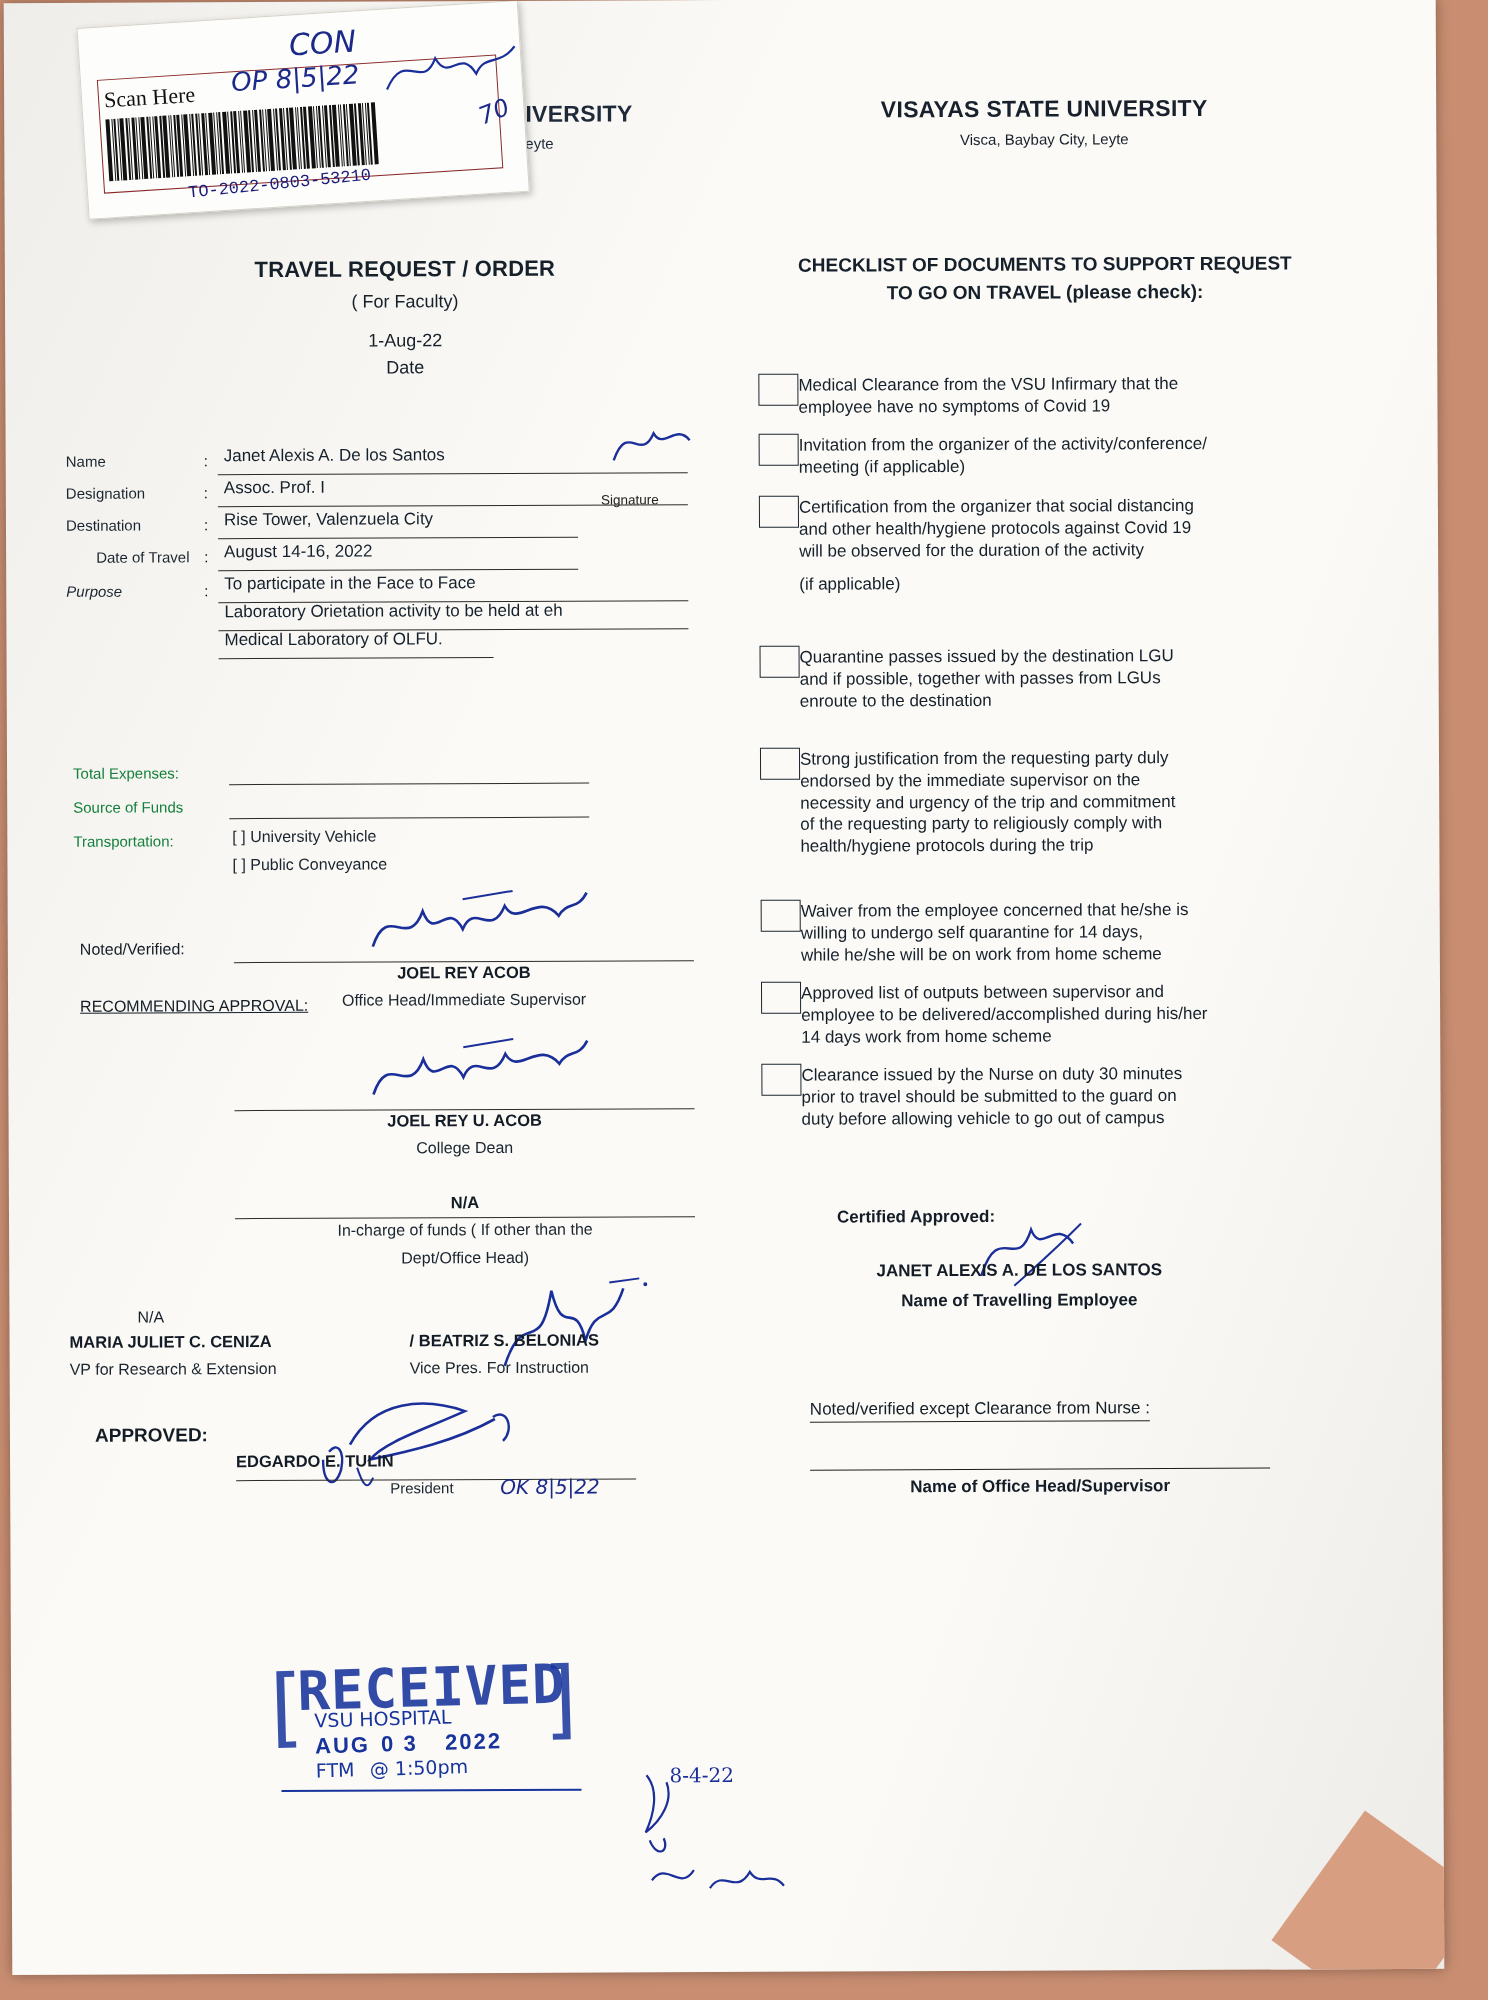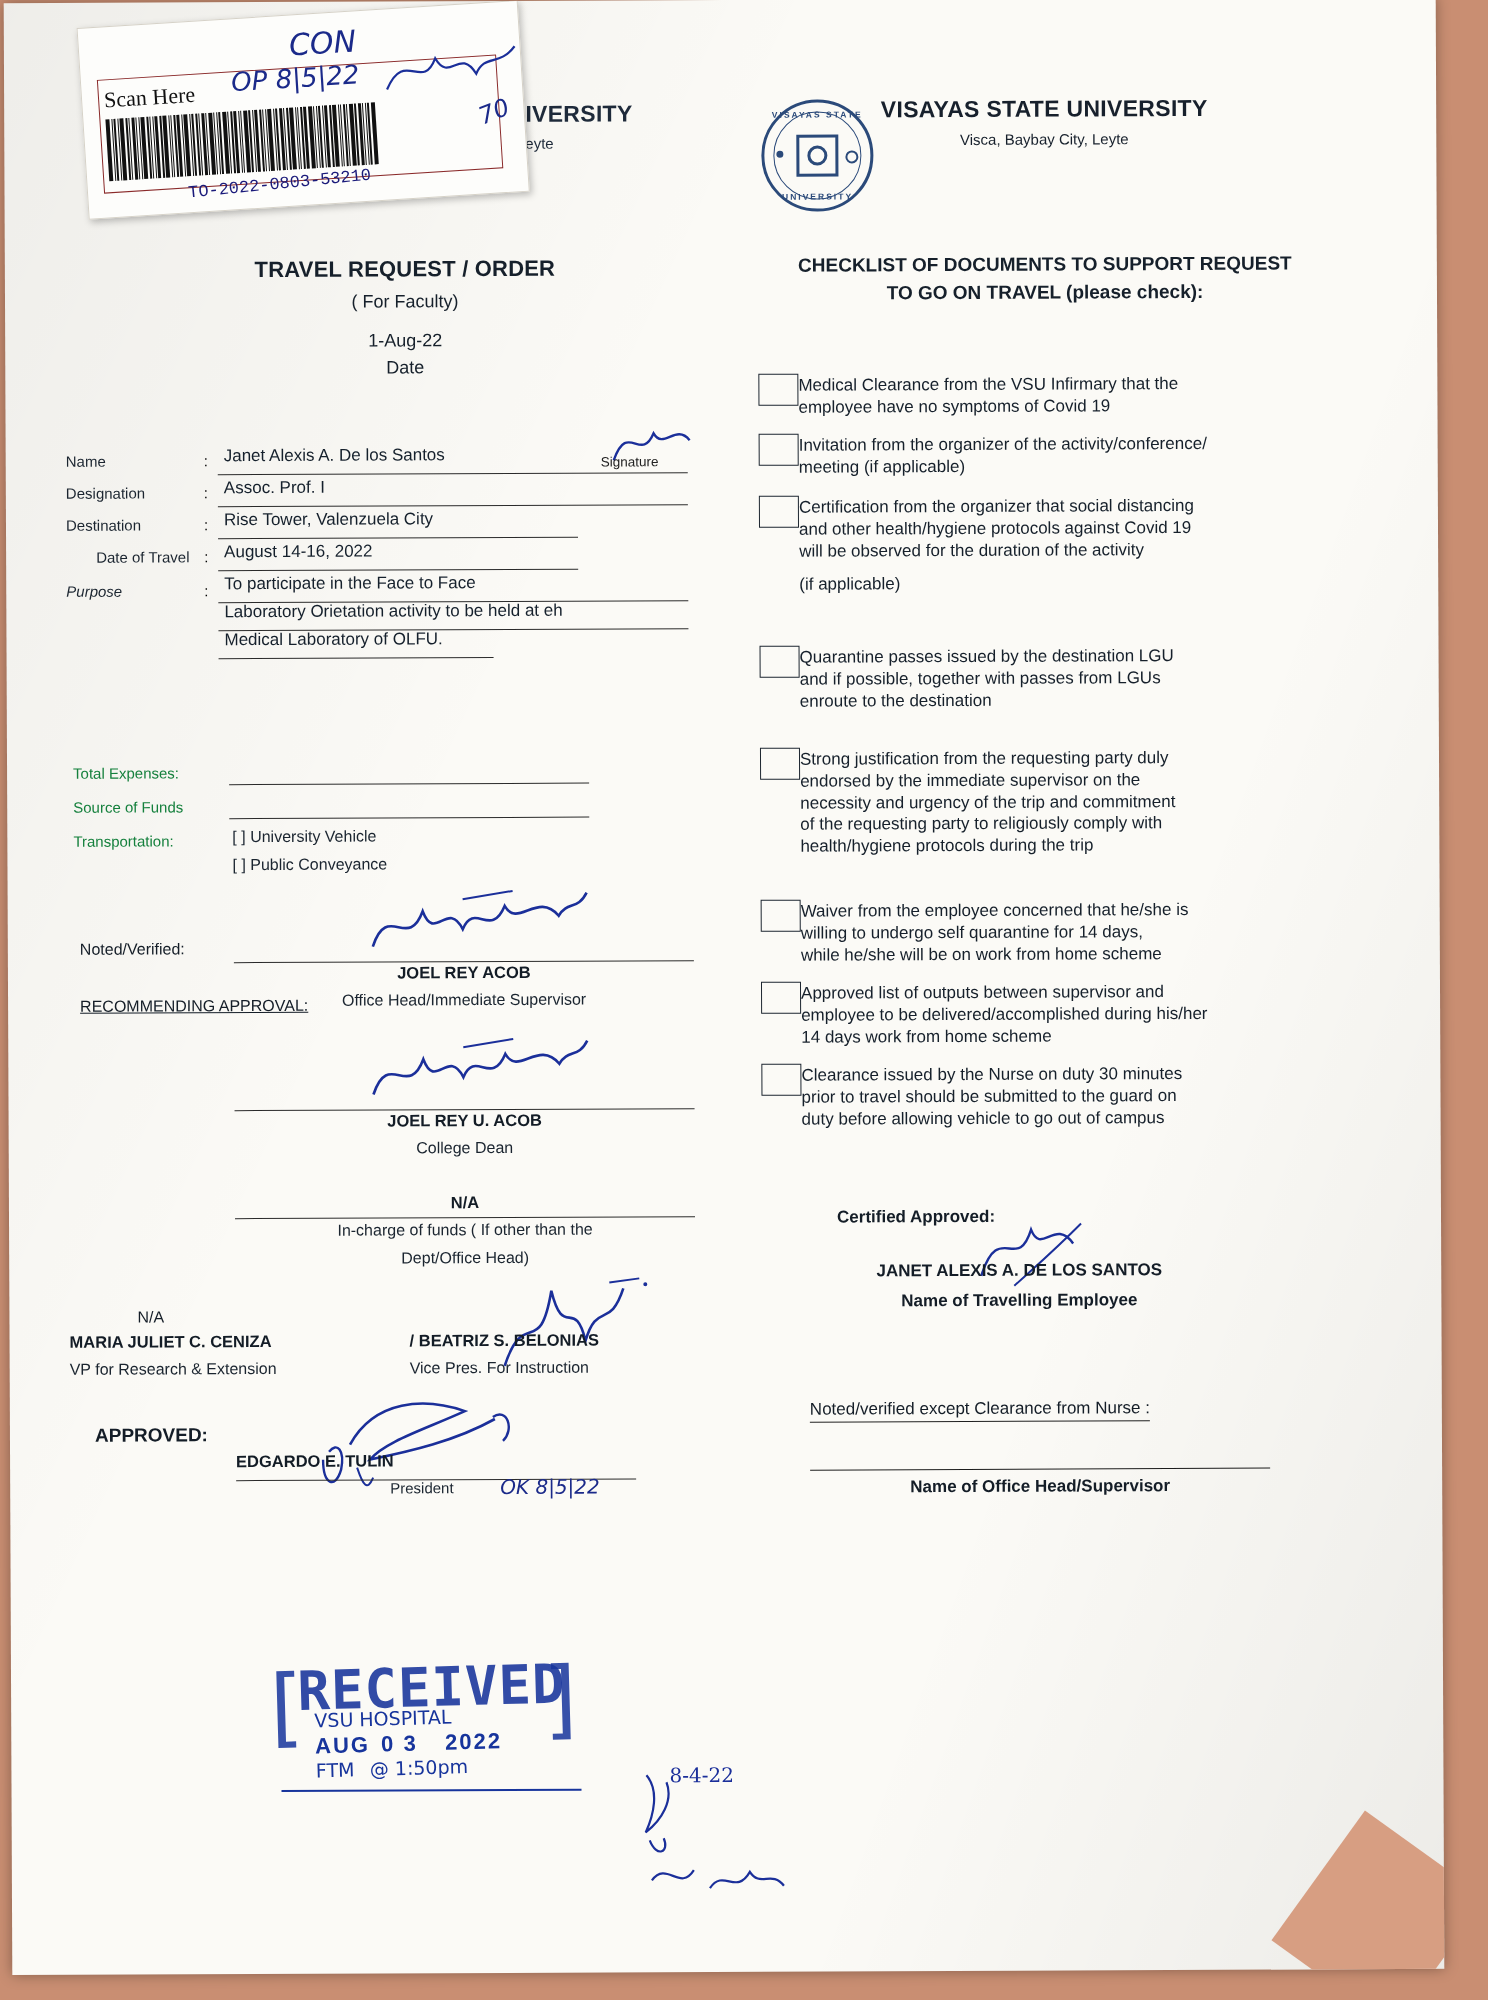--- a/index.html
+++ b/index.html
@@ -84,21 +84,21 @@
   .title-block{position:absolute;left:190px;top:255px;width:420px;text-align:center;color:#16202b;}
   .title-block .t1{font-size:22px;font-weight:bold;letter-spacing:.2px;}
   .title-block .t2{font-size:18px;margin-top:9px;}
   .title-block .t3{font-size:18px;margin-top:18px;}
   .title-block .t4{font-size:18px;margin-top:6px;}
   .flabel{position:absolute;left:60px;font-size:15px;color:#1b2530;}
   .fcolon{position:absolute;left:198px;font-size:15px;}
   .fval{position:absolute;left:218px;font-size:17px;color:#15202c;}
   .uline{position:absolute;border-bottom:1.4px solid #2a2a2a;}
 
-  .sig-label{position:absolute;left:595px;top:454px;font-size:13.5px;color:#222;}
+  .sig-label{position:absolute;left:595px;top:492px;font-size:13.5px;color:#222;}
 
   .exp-label{position:absolute;left:66px;font-size:15px;color:#15803d;}
 
   .cbx{position:absolute;font-size:16px;color:#1b2530;}
 
   .sec-label{position:absolute;font-size:16px;color:#141d27;}
   .name-under{position:absolute;text-align:center;font-size:16.5px;font-weight:bold;color:#131c26;}
   .role-under{position:absolute;text-align:center;font-size:16px;color:#1b2530;}
 
   
@@ -131,30 +131,20 @@
 </head>
 <body>
 
 <div id="sheet">
 
   <div class="hdr-left">
     <div class="uni">VISAYAS STATE UNIVERSITY</div>
     <div class="addr">Visca, Baybay City, Leyte</div>
   </div>
 
-  <div class="seal">
-    <div class="ring"></div>
-    <div class="t">VISAYAS STATE</div>
-    <div class="b">UNIVERSITY</div>
-    <div class="dot"></div>
-      <div class="dotl"></div>
-    <div class="sq">
-        <i></i>
-      </div>
-  </div>
 
   <div class="hdr-right">
     <div class="uni">VISAYAS STATE UNIVERSITY</div>
     <div class="addr">Visca, Baybay City, Leyte</div>
   </div>
 
   <div class="scanlabel">
     <div class="scanbox"></div>
     <div class="scan-here">Scan Here</div>
     <div class="barcode" id="barcode">

